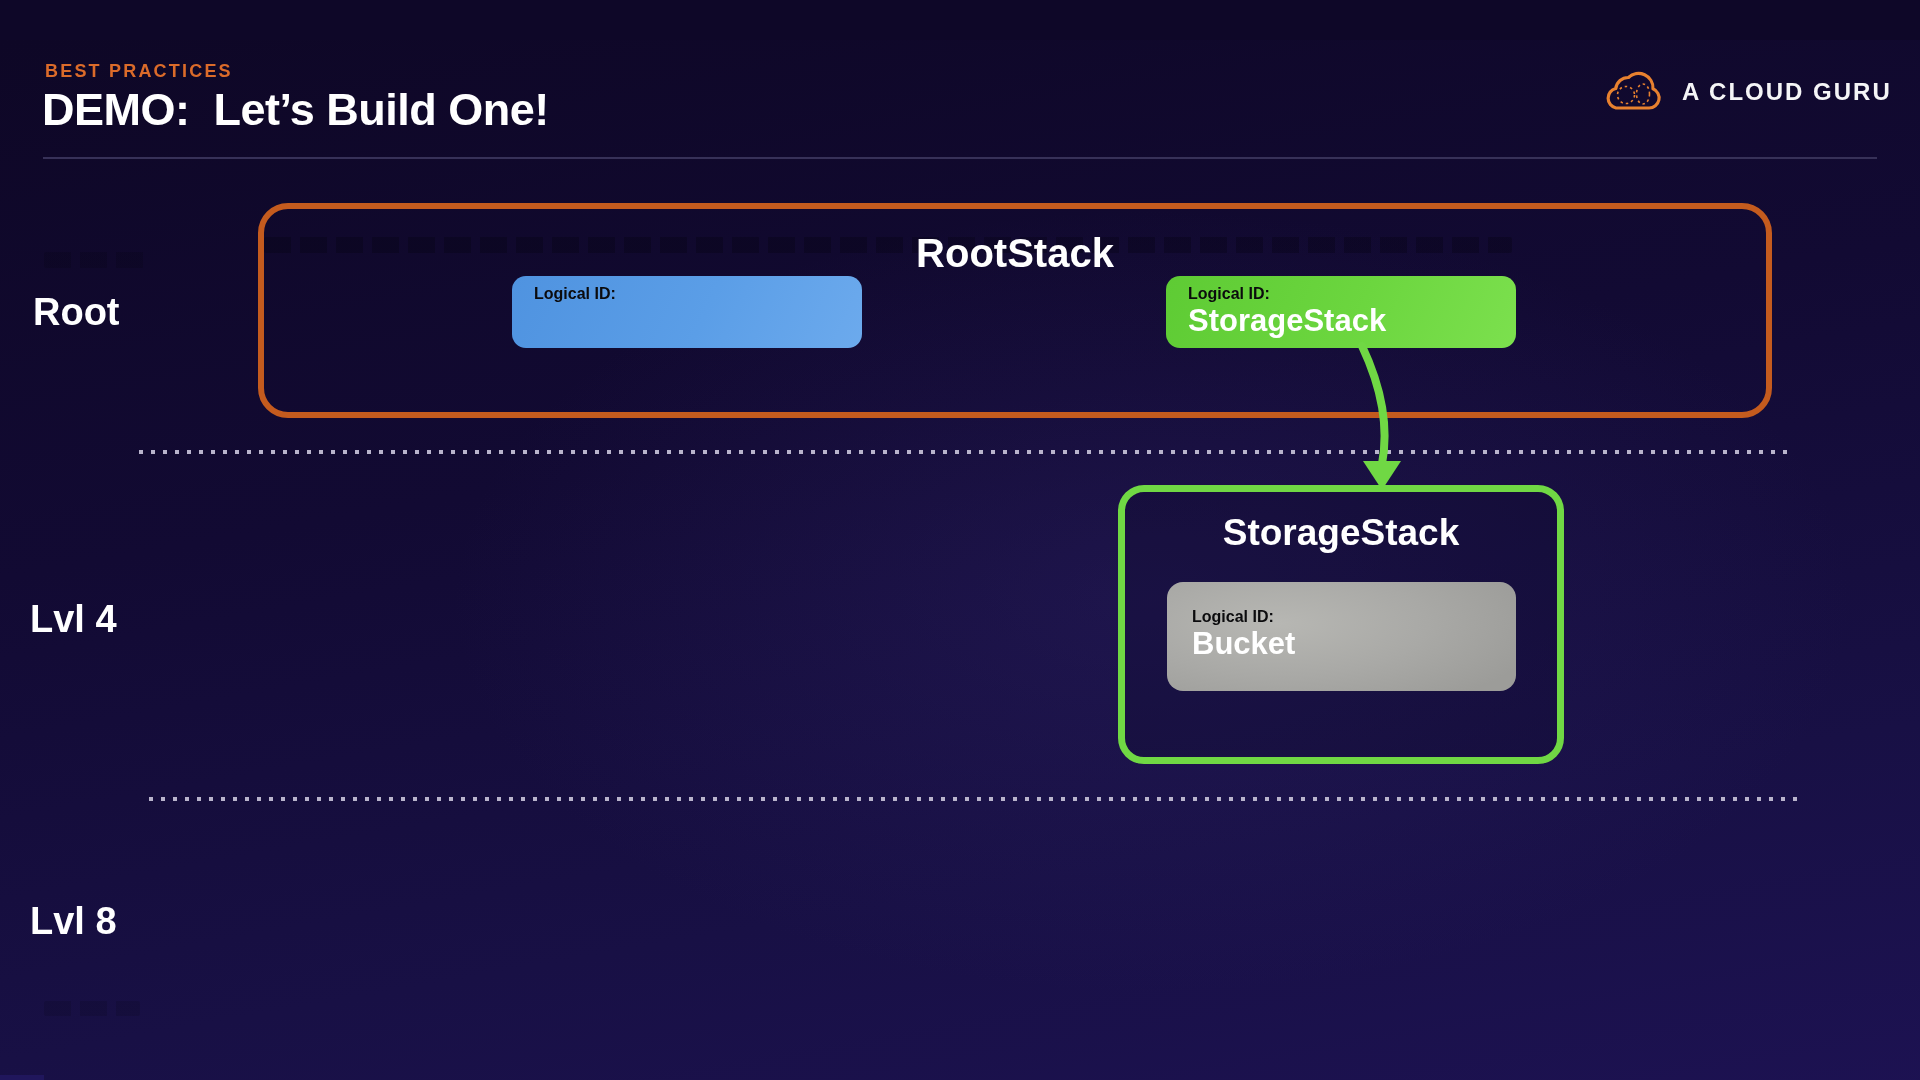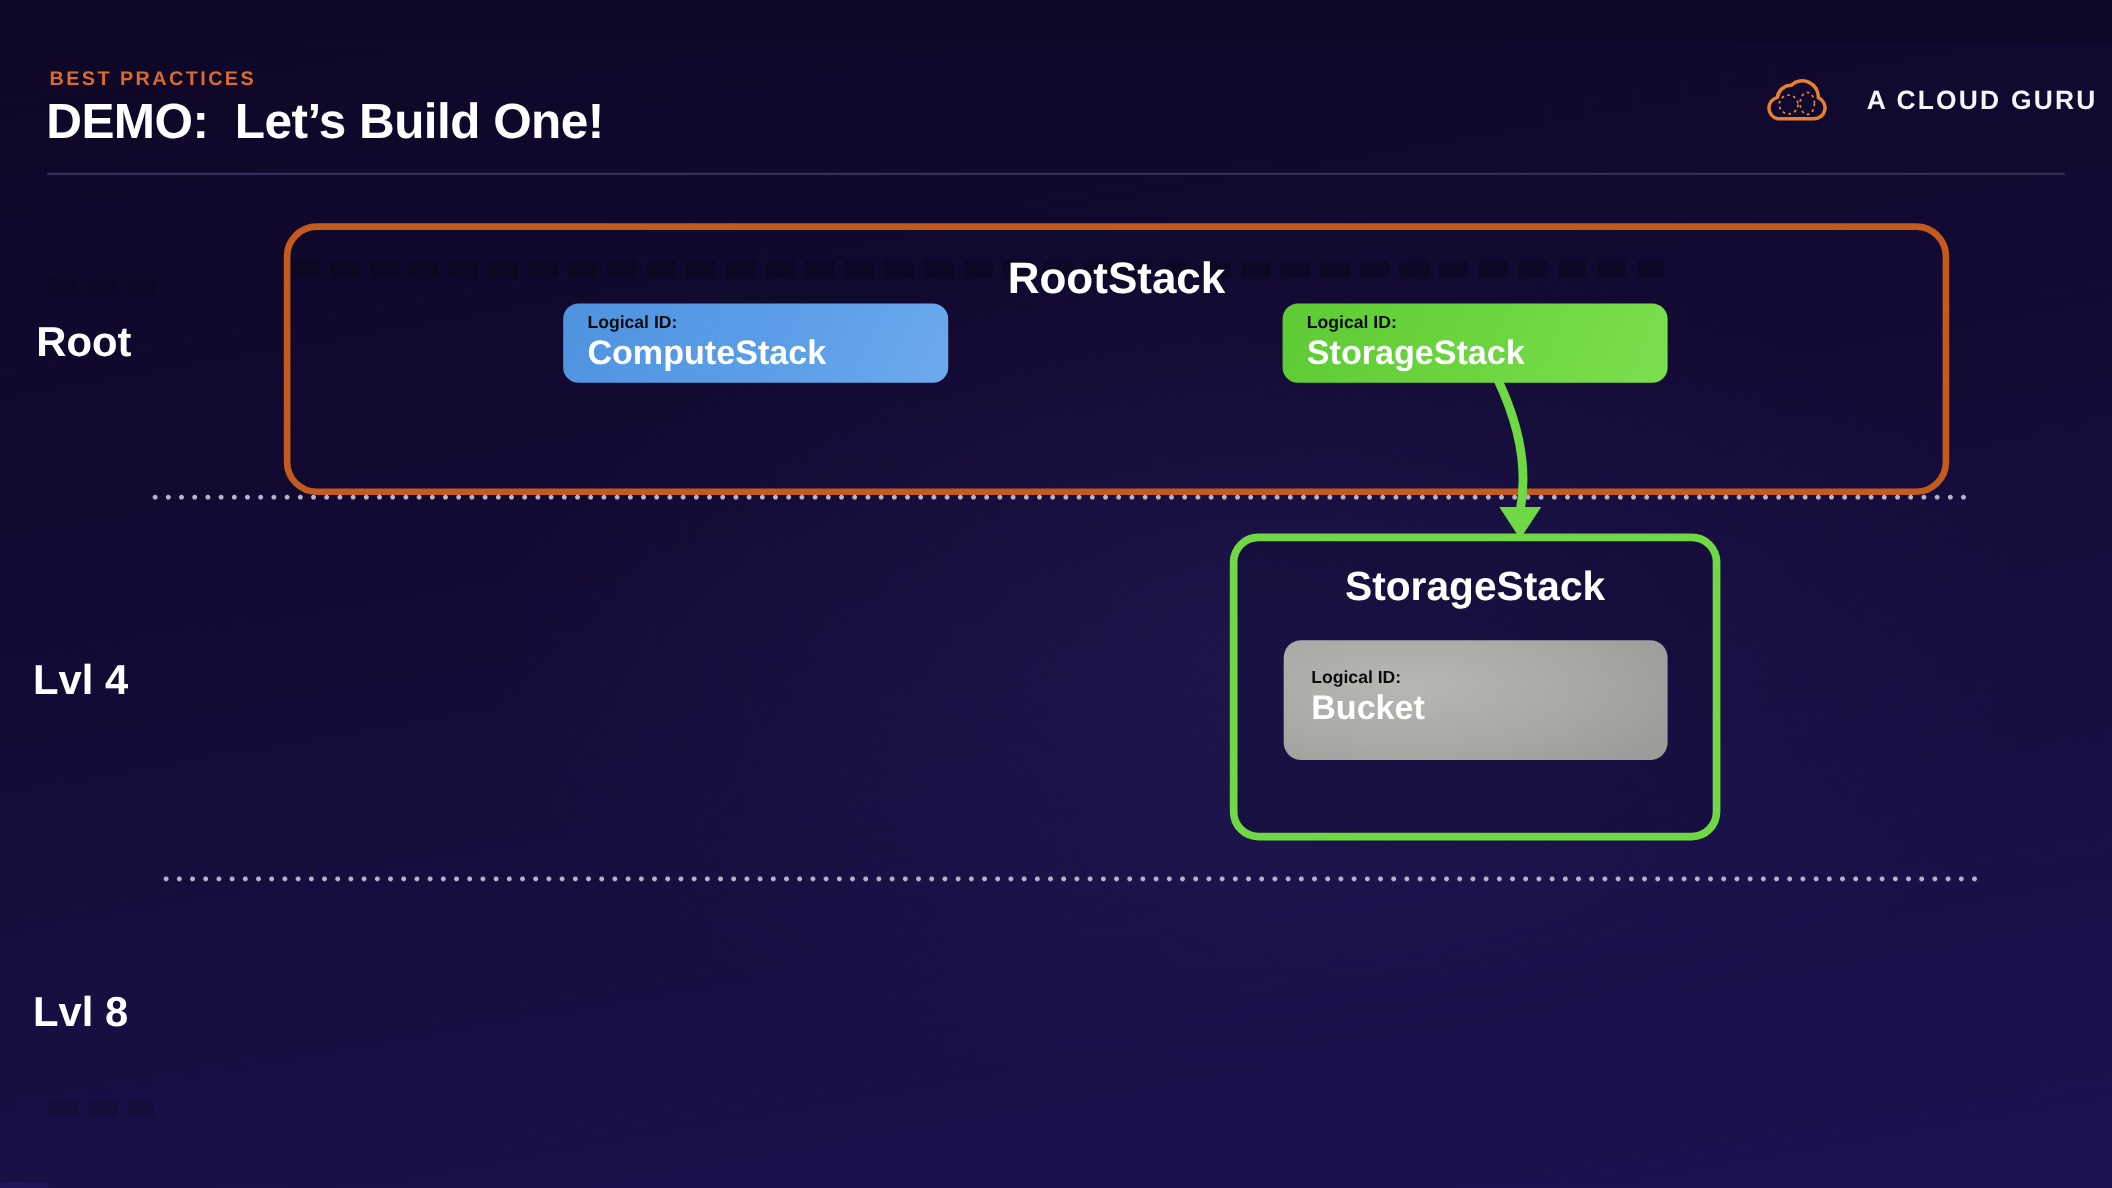--- a/index.html
+++ b/index.html
@@ -10,29 +10,29 @@
       radial-gradient(ellipse 1000px 560px at 60% 52%, rgba(52,40,116,0.30), rgba(52,40,116,0) 70%),
       linear-gradient(170deg,#0e0726 0%, #120a33 38%, #181045 72%, #1d1253 100%);
     margin-top: 40px;
   }
   
   .eyebrow{position:absolute;left:45px;top:21px;font-size:18px;font-weight:700;
            letter-spacing:2.2px;color:#DB6B2A;}
   .title{position:absolute;left:42px;top:44px;font-size:45px;font-weight:700;
          color:#ffffff;white-space:pre;letter-spacing:-0.5px;}
   .divider{position:absolute;left:43px;top:117px;width:1834px;height:2px;background:#373158;}
-  .brand{position:absolute;left:1601px;top:26px;height:52px;display:flex;align-items:center;gap:30px;}
+  .brand{position:absolute;left:1601px;top:26px;height:52px;display:flex;align-items:center;gap:15px;}
   .brand-text{font-size:24px;font-weight:700;letter-spacing:2px;color:#F5F5F7;white-space:nowrap;}
   
   .row-label{position:absolute;color:#ffffff;font-weight:700;font-size:38px;line-height:1;}
   .row-root{left:33px;top:253px;}
   .row-lvl1{left:30px;top:560px;}
   .row-lvl2{left:30px;top:862px;}
   
-  .rootstack{position:absolute;left:258px;top:163px;width:1514px;height:247px;
+  .rootstack{position:absolute;left:258px;top:163px;width:1514px;height:215px;
              border:6px solid #C45B1E;border-radius:30px;box-sizing:border-box;}
   .rootstack-title{margin-top:24px;text-align:center;color:#ffffff;
                    font-size:40px;font-weight:700;line-height:1;}
   
   .chip{position:absolute;width:350px;height:72px;border-radius:14px;
         padding:9px 0 0 22px;box-sizing:border-box;}
   .chip-compute{left:512px;top:236px;
         background:linear-gradient(115deg,#4f93e0 0%,#5b9ee7 55%,#6caaed 100%);}
   .chip-storage{left:1166px;top:236px;
         background:linear-gradient(115deg,#5ecb34 0%,#6cd63f 55%,#7ce04e 100%);}
@@ -92,21 +92,20 @@
   <div class="ghost ghost-a"></div>
   <div class="ghost ghost-b"></div>
   <div class="corner-glow"></div>
 
   <div class="rootstack">
     <div class="rootstack-title">RootStack</div>
   </div>
 
   <div class="chip chip-compute">
     <div class="lid">Logical ID:</div>
-    <div class="cname">ComputeStack</div>
   </div>
 
   <div class="chip chip-storage">
     <div class="lid">Logical ID:</div>
     <div class="cname">StorageStack</div>
   </div>
 
   <div class="dots dots1"></div>
   <div class="dots dots2"></div>
 

